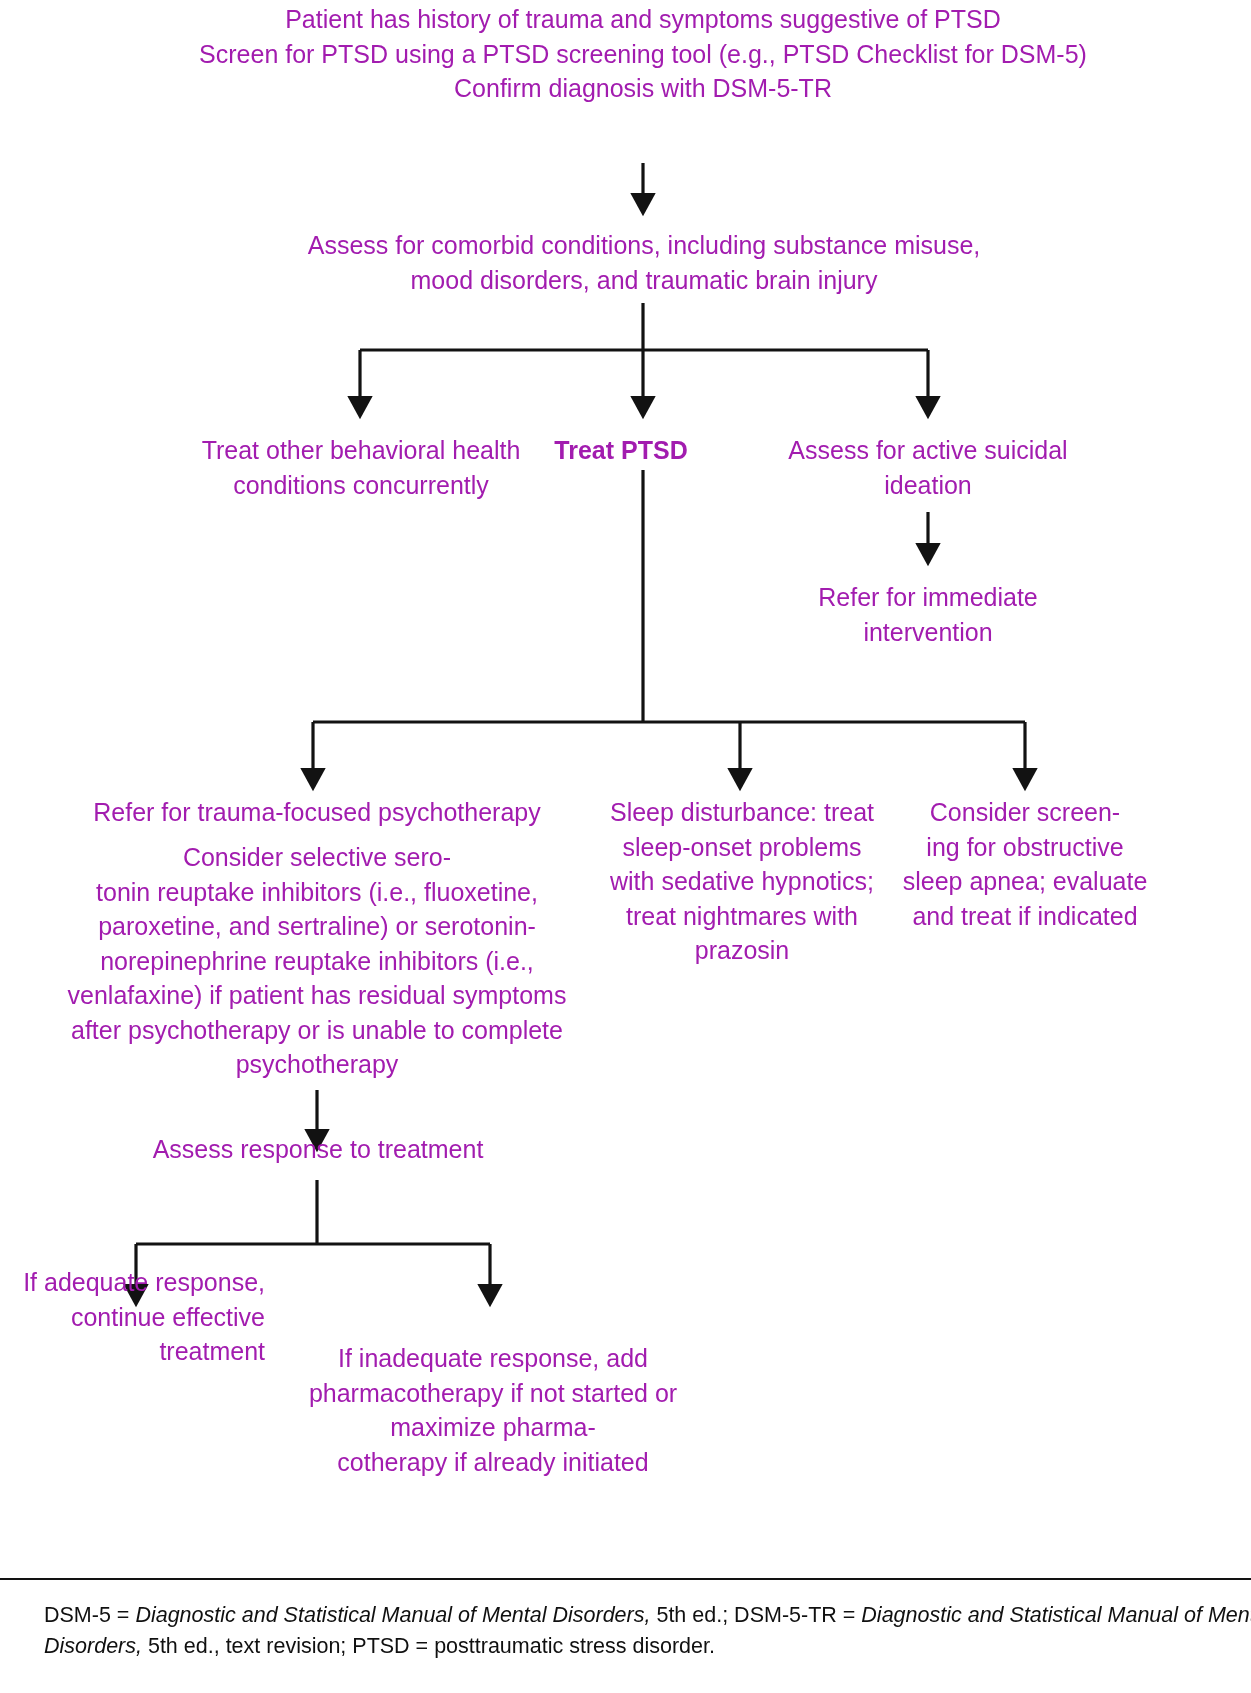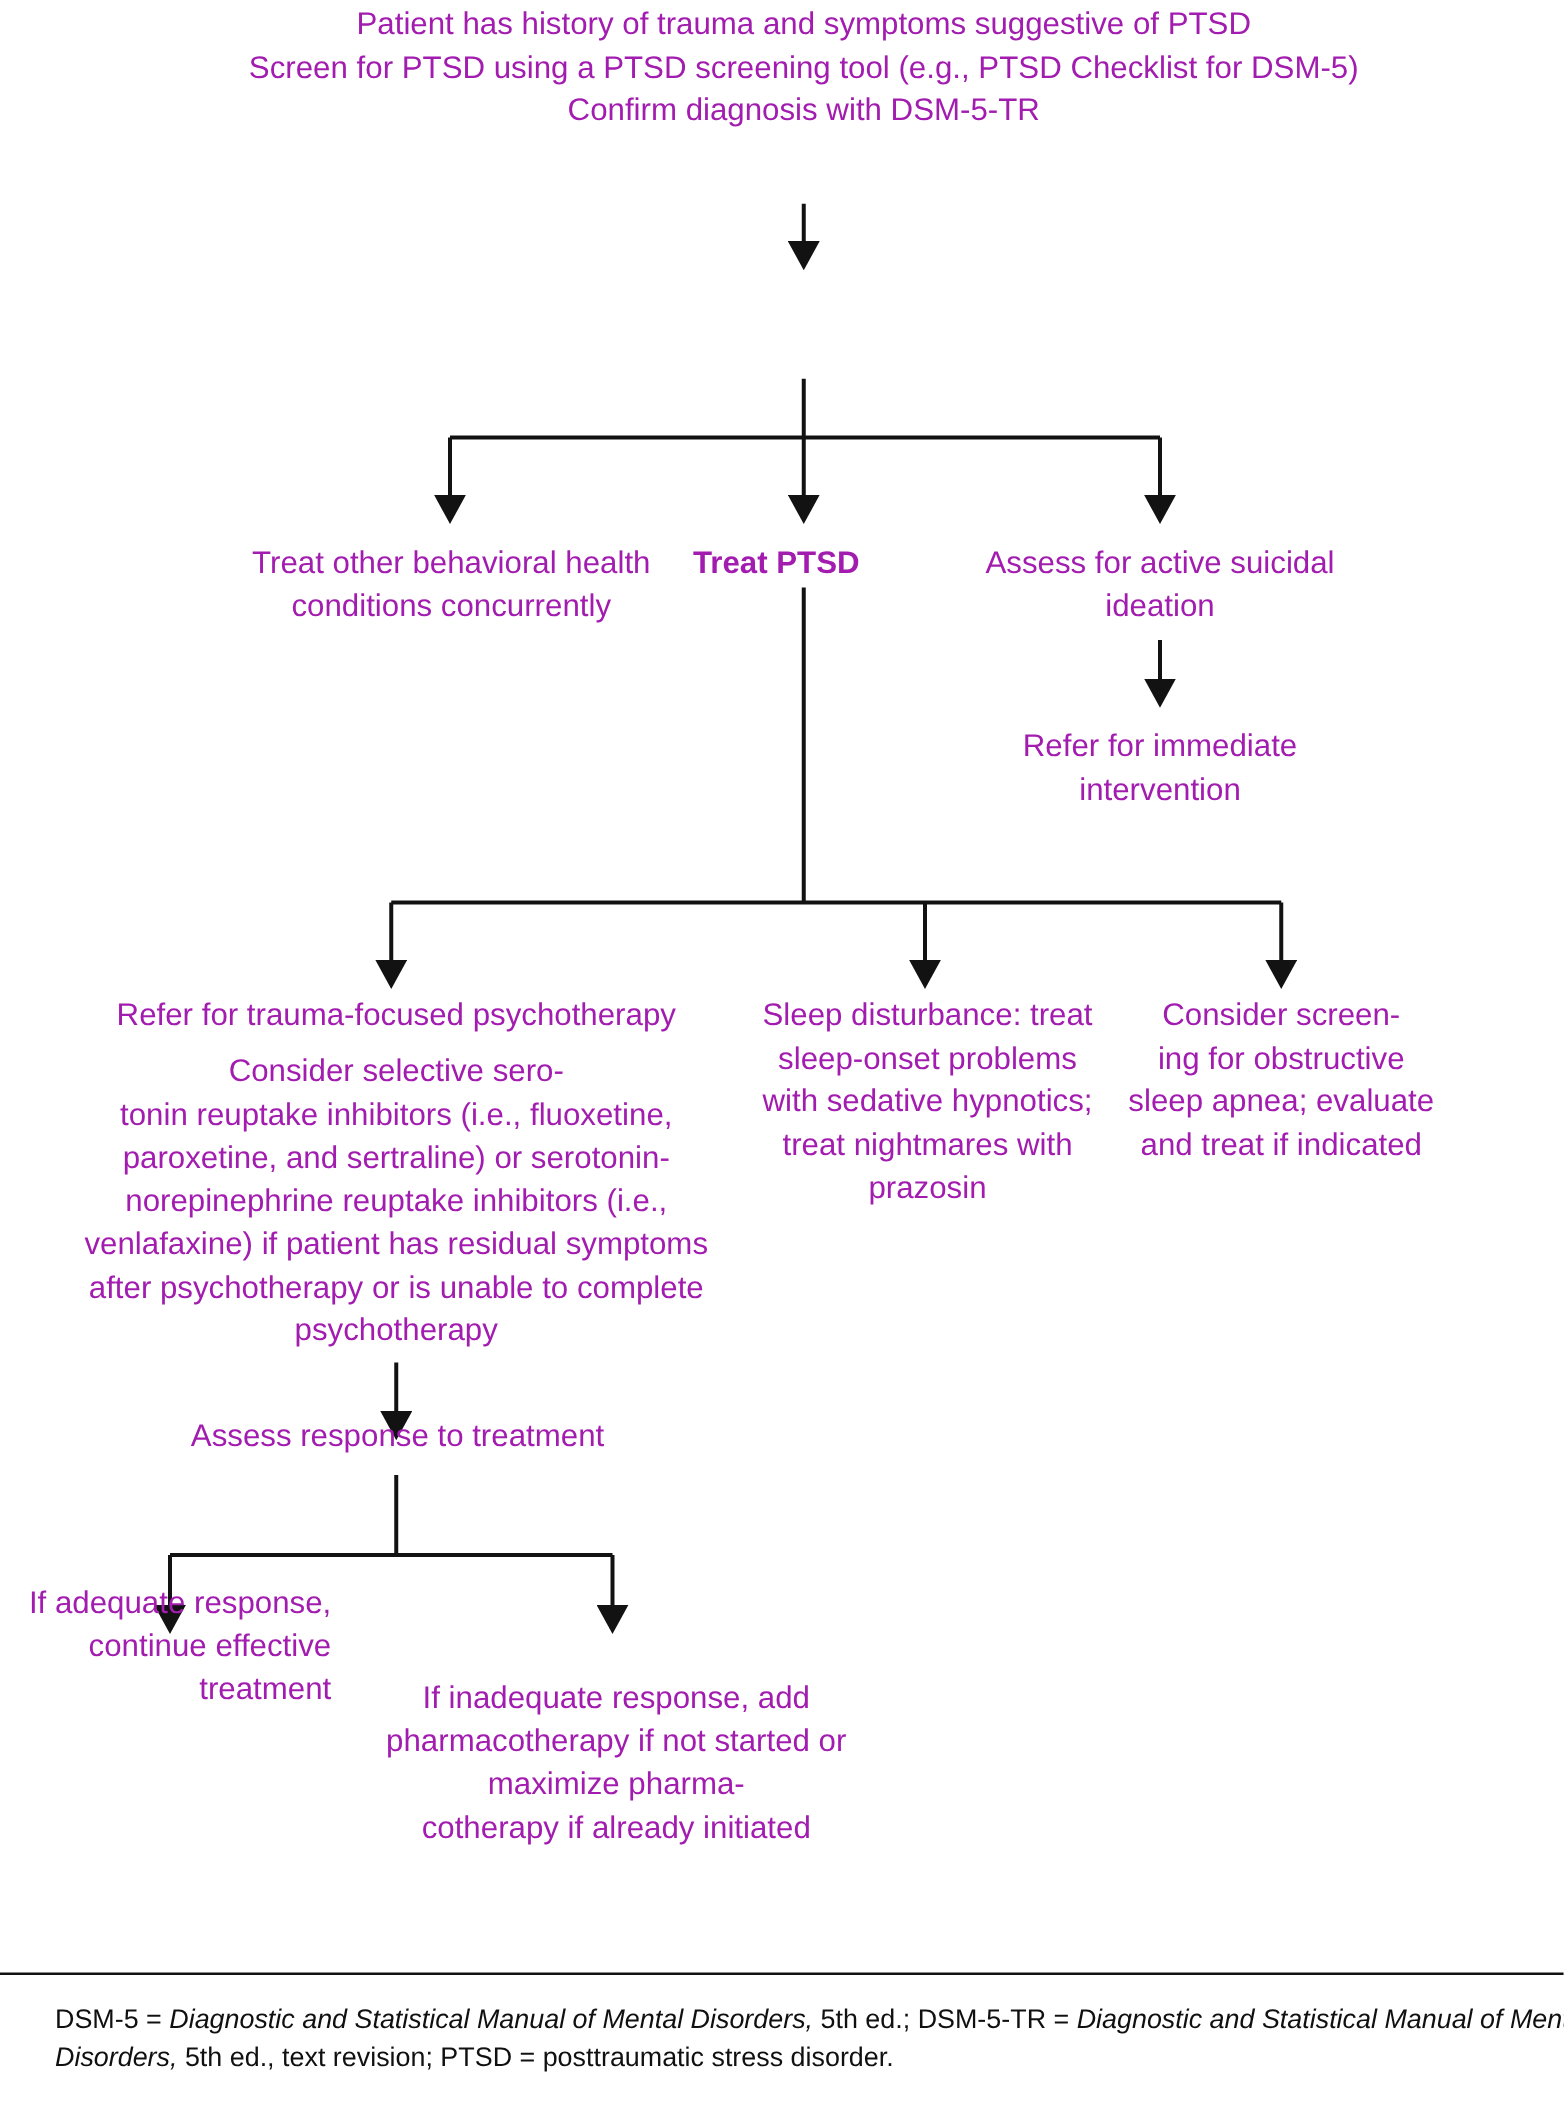--- a/index.html
+++ b/index.html
@@ -86,20 +86,21 @@
       <line x1="136" y1="1244" x2="490" y2="1244"></line>
       <line x1="136" y1="1244" x2="136" y2="1303" marker-end="url(#arrow)"></line>
       <line x1="490" y1="1244" x2="490" y2="1303" marker-end="url(#arrow)"></line>
     </g>
   </svg>
 
   <div class="node" style="left: 146px; top: 2px; width: 994px;">Patient has history of trauma and symptoms suggestive of PTSD
 Screen for PTSD using a PTSD screening tool (e.g.,  PTSD Checklist for DSM-5)
 Confirm diagnosis with DSM-5-TR</div>
 
+  <div class="node" style="left: 288px; top: 228px; width: 712px;">Assess for comorbid conditions, including substance misuse, mood disorders, and traumatic brain injury</div>
 
   <div class="node" style="left: 190px; top: 433px; width: 342px;">Treat other behavioral health conditions concurrently</div>
 
   <div class="node" style="left: 501px; top: 433px; width: 240px; font-weight: bold;">Treat PTSD</div>
 
   <div class="node" style="left: 778px; top: 580px; width: 300px;">Refer for immediate intervention</div>
 
   <div class="node" style="left: 778px; top: 433px; width: 300px;">Assess for active suicidal ideation</div>
 
   <div class="node" style="left: 44px; top: 795px; width: 546px;">Refer for trauma-focused psychotherapy</div>

